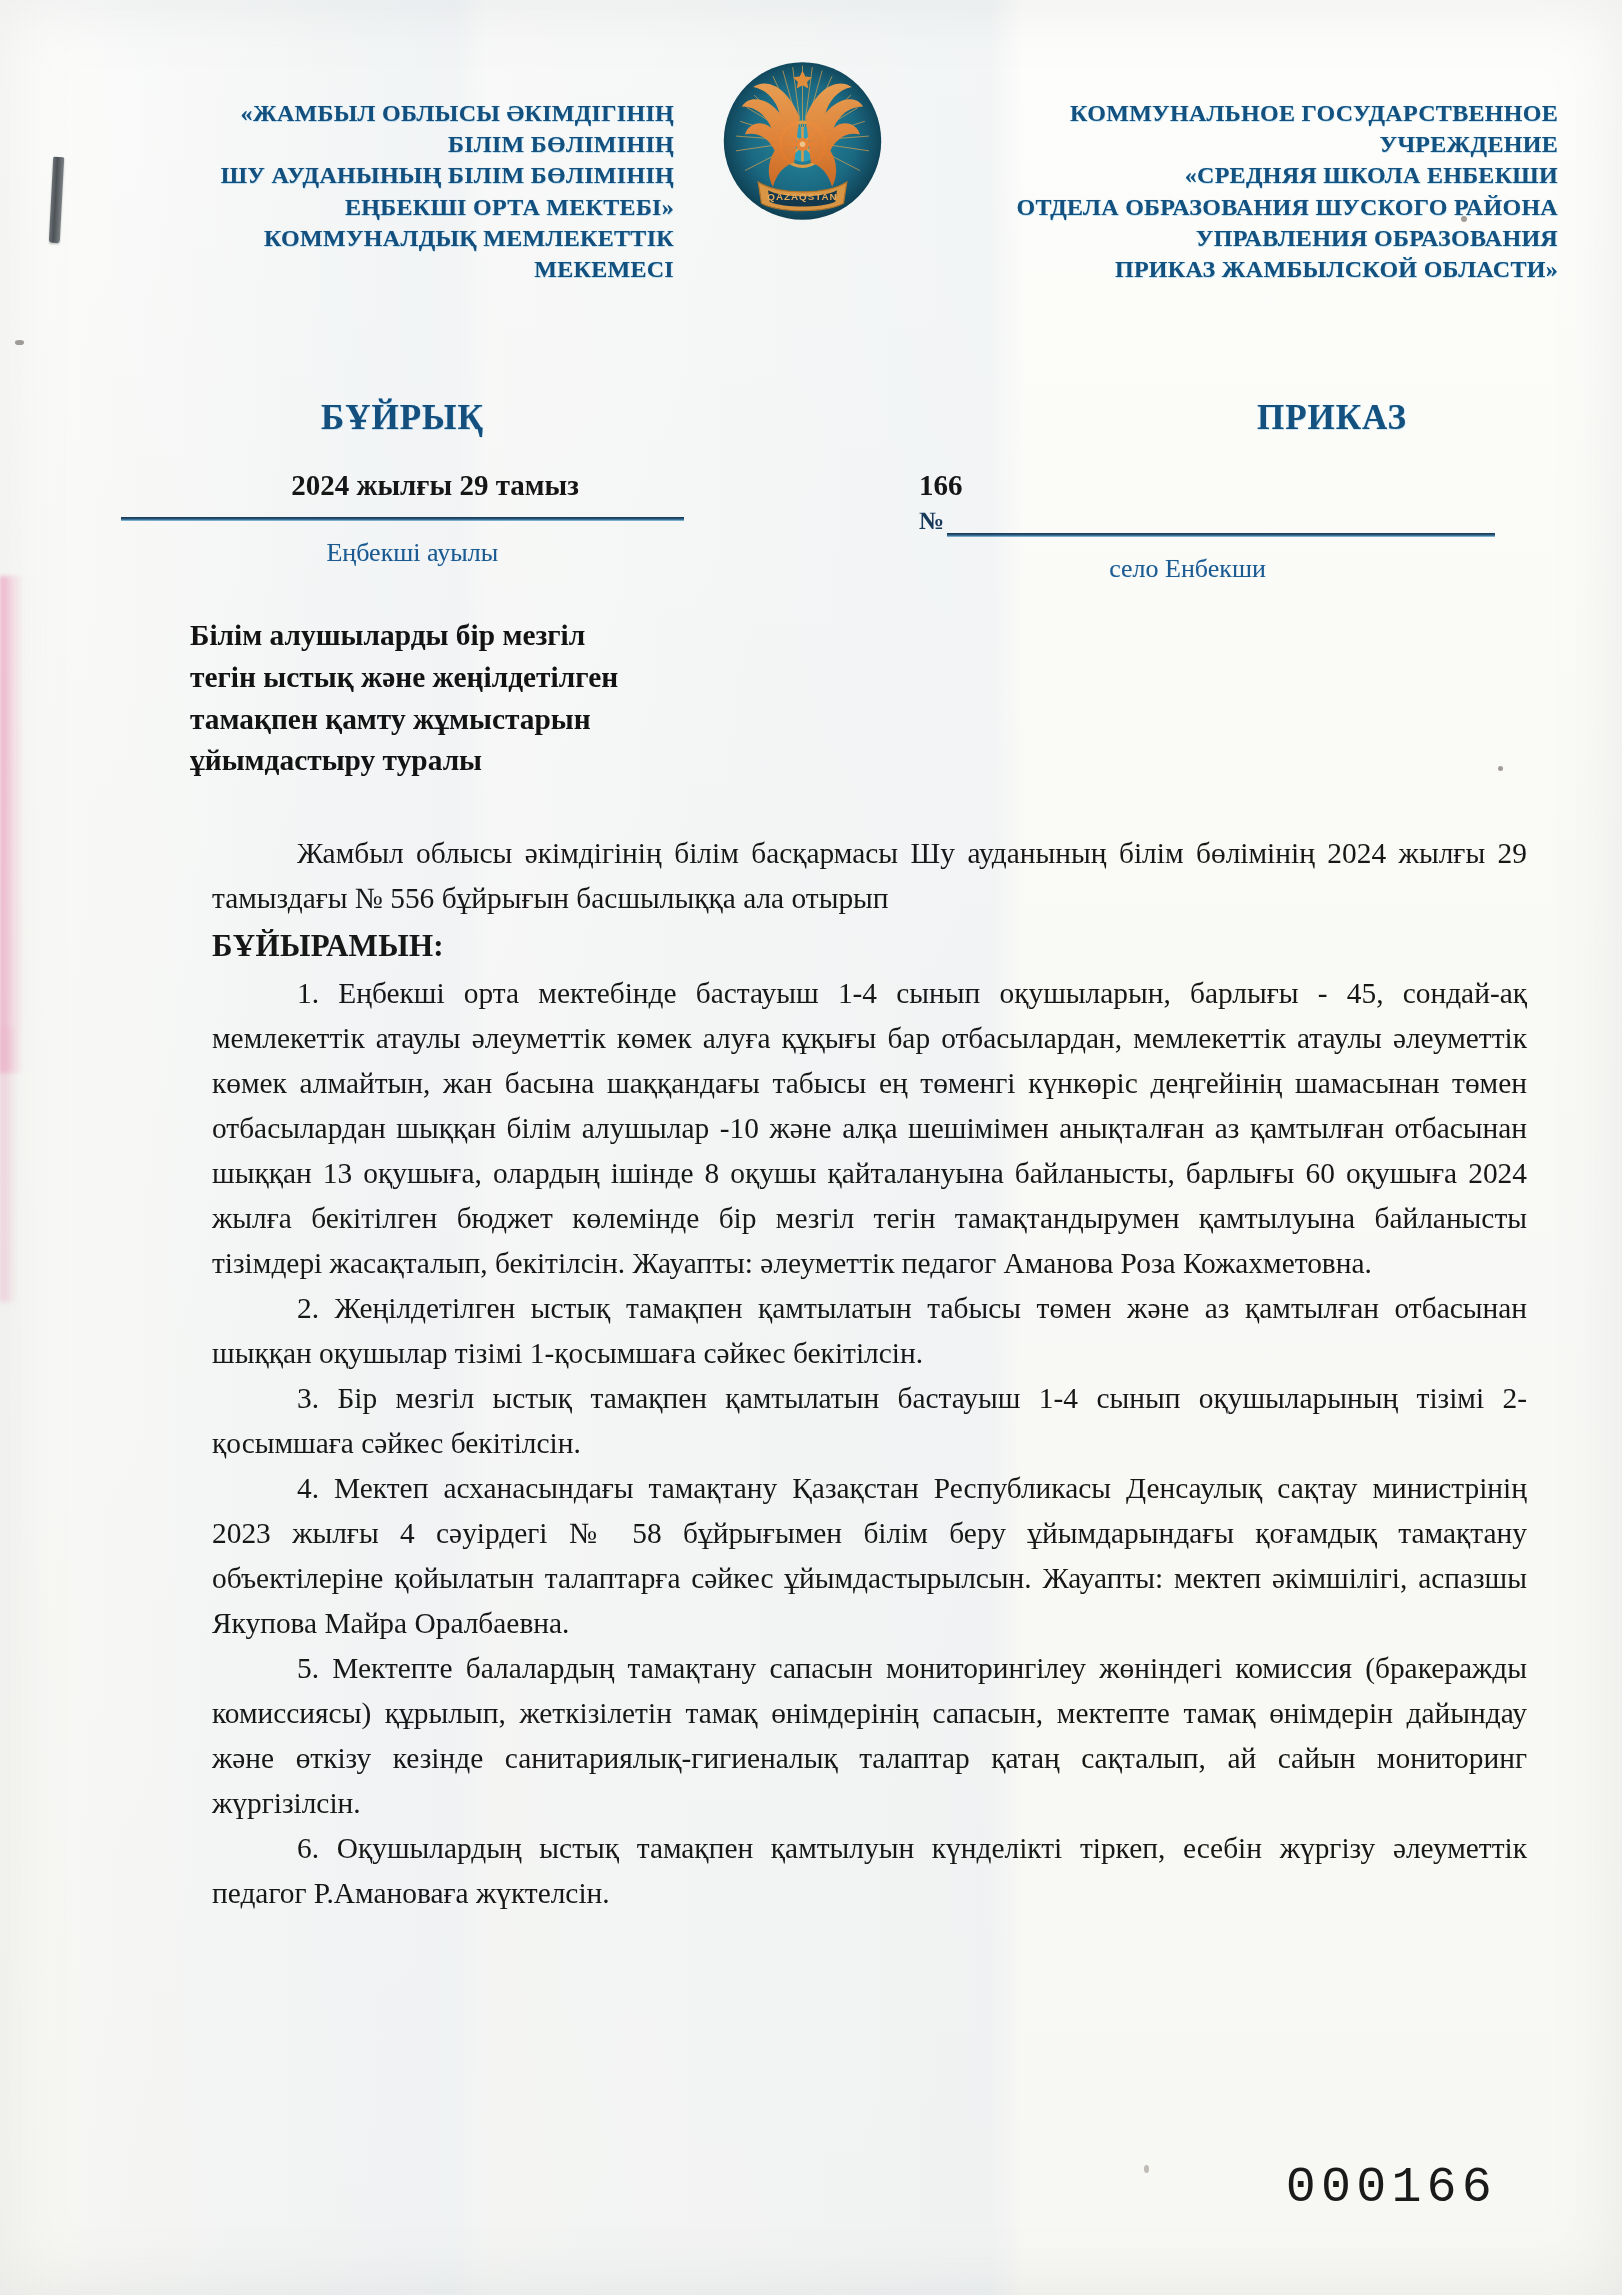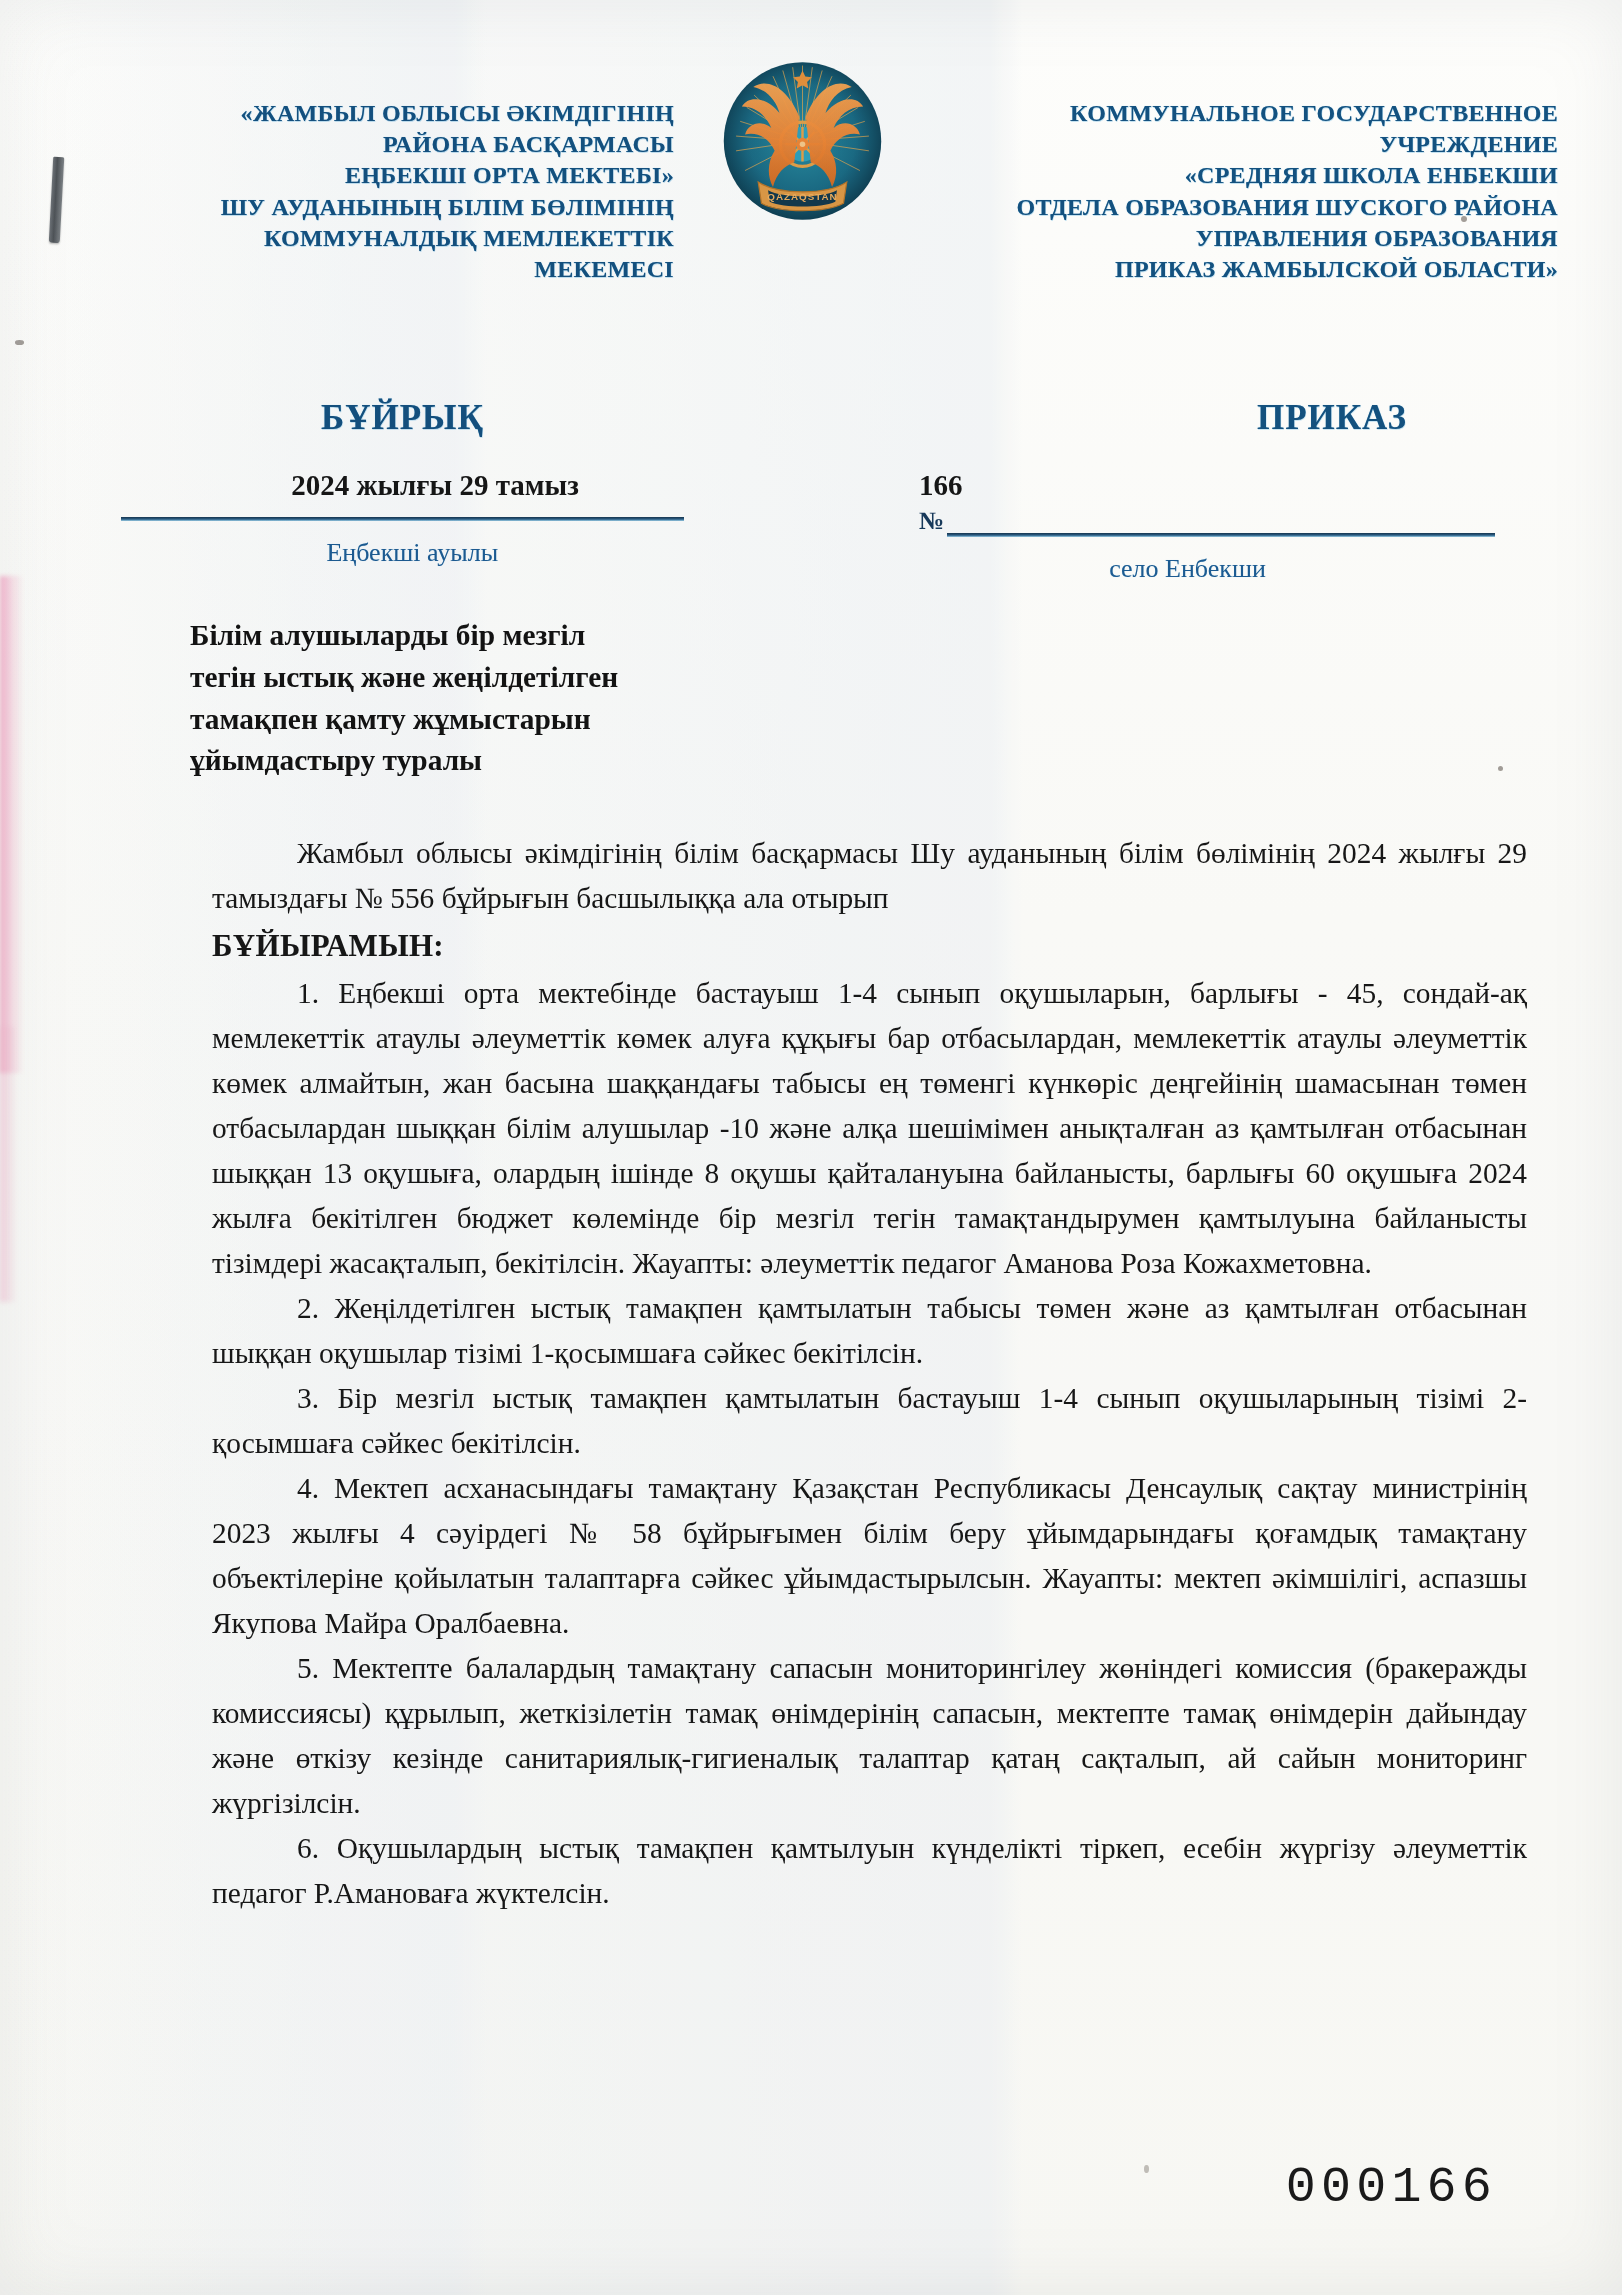--- a/index.html
+++ b/index.html
@@ -225,23 +225,23 @@
 </style>
 </head>
 <body>
 
 <div class="page">
 
   <div class="letterhead">
 
     <div class="lh-block left">
       <span class="lh-line">«ЖАМБЫЛ ОБЛЫСЫ ӘКІМДІГІНІҢ</span>
-      <span class="lh-line">РАЙОНА БАСҚАРМАСЫ</span>
+      <span class="lh-line">БІЛІМ БӨЛІМІНІҢ</span>
+      <span class="lh-line">ШУ АУДАНЫНЫҢ БІЛІМ БӨЛІМІНІҢ</span>
       <span class="lh-line">ЕҢБЕКШІ ОРТА МЕКТЕБІ»</span>
-      <span class="lh-line">ШУ АУДАНЫНЫҢ БІЛІМ БӨЛІМІНІҢ</span>
       <span class="lh-line">КОММУНАЛДЫҚ МЕМЛЕКЕТТІК</span>
       <span class="lh-line">МЕКЕМЕСІ</span>
     </div>
 
     <div class="emblem">
       <svg viewBox="0 0 200 200" xmlns="http://www.w3.org/2000/svg">
         <defs>
           <radialGradient id="gdisc" cx="50%" cy="48%" r="55%">
             <stop offset="0%" stop-color="#2a8fa3"></stop>
             <stop offset="62%" stop-color="#1b6c85"></stop>

